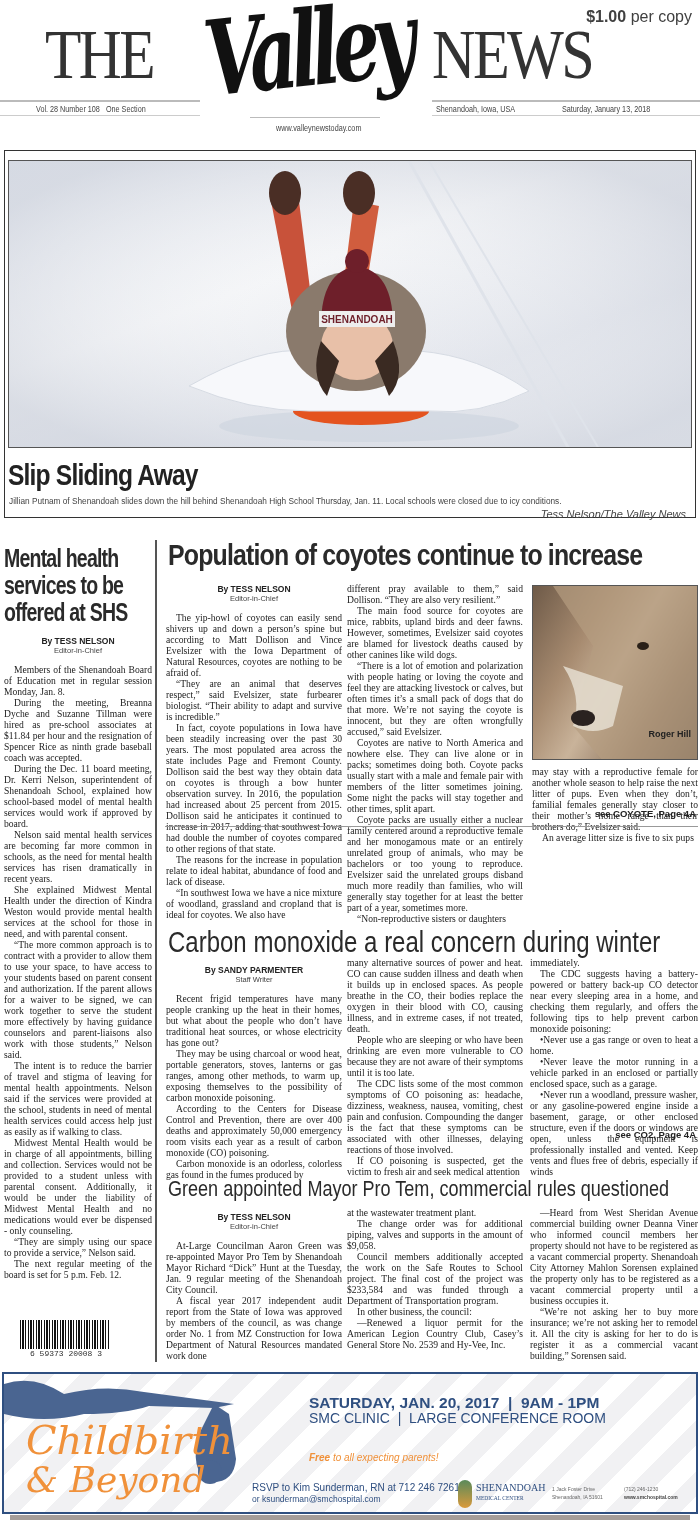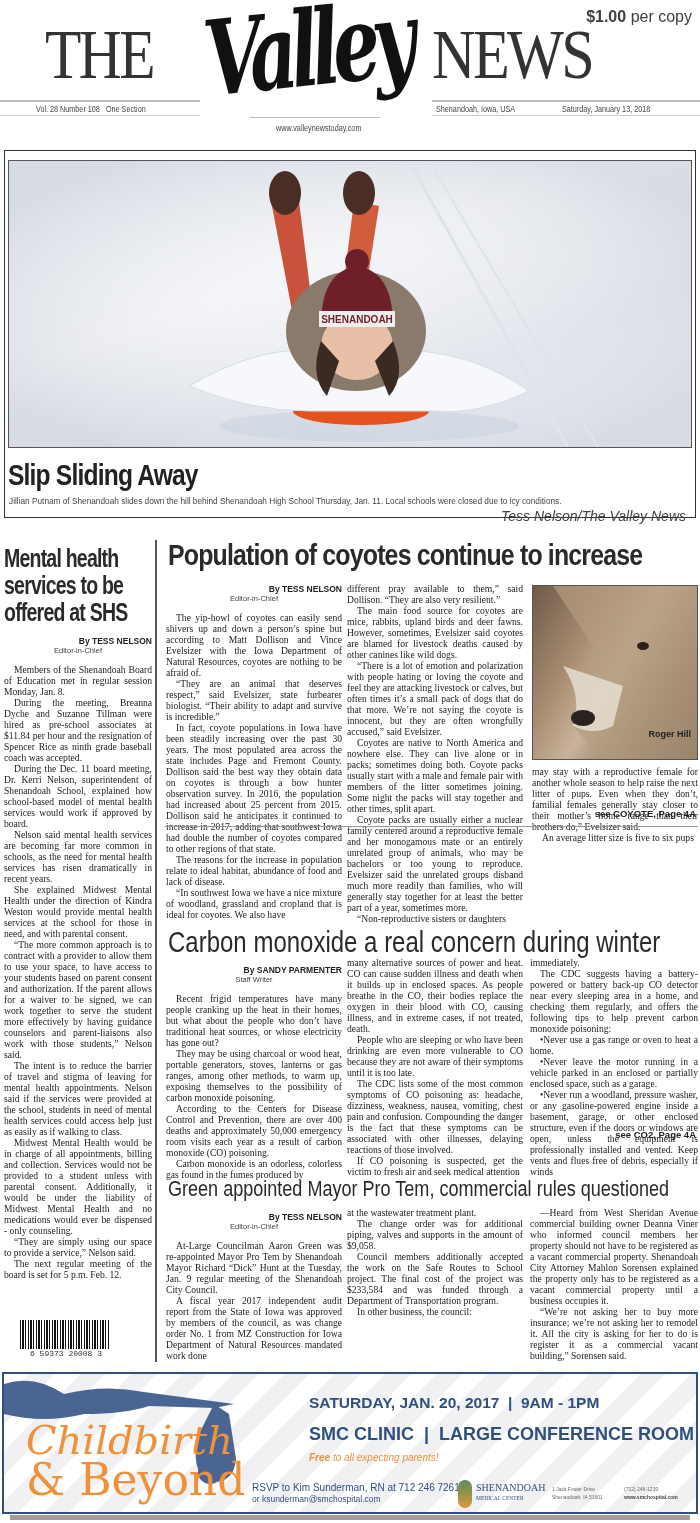--- a/index.html
+++ b/index.html
@@ -11,24 +11,24 @@
 .price b{font-weight:bold}
 .mast-the{left:45px;top:20px;font-size:70px;line-height:70px;font-family:"Liberation Serif",serif;color:#333;letter-spacing:-3px;transform:scaleX(0.85);transform-origin:left}
 .mast-news{left:432px;top:20px;font-size:70px;line-height:70px;font-family:"Liberation Serif",serif;color:#333;letter-spacing:-3px;transform:scaleX(0.86);transform-origin:left}
 .mast-valley{left:205px;top:5px;font-size:104px;line-height:110px;font-family:"DejaVu Serif",serif;font-style:italic;font-weight:bold;color:#111;letter-spacing:-10px;transform:rotate(-6deg) scaleX(0.72);transform-origin:left}
 .rule{height:2px;background:#bbb}
 .meta{font-size:8.5px;color:#444;font-family:"Liberation Sans",sans-serif;transform:scaleX(0.85);transform-origin:left}
 .photo-frame{left:4px;top:150px;width:692px;height:368px;border:1.5px solid #333}
 .photo{left:8px;top:160px;width:684px;height:288px;border:1px solid #555;background:linear-gradient(160deg,#e9ecf2 0%,#f5f6f8 40%,#e2e5ec 70%,#eef0f4 100%);overflow:hidden}
 .photo-title{left:8px;top:458px;font-size:30px;font-weight:bold;font-family:"Liberation Sans",sans-serif;color:#222;letter-spacing:-1px;transform:scaleX(0.82);transform-origin:left}
 .photo-cap{left:9px;top:496px;font-size:9.2px;color:#444;font-family:"Liberation Sans",sans-serif;white-space:nowrap;transform:scaleX(0.9);transform-origin:left}
-.photo-credit{right:14px;top:508px;font-size:14px;font-style:italic;color:#444;font-family:"Liberation Sans",sans-serif}
+.photo-credit{right:14px;top:508px;font-size:11px;font-style:italic;color:#444;font-family:"Liberation Sans",sans-serif}
 .body-text{font-size:9.6px;line-height:11px;text-align:justify;color:#222;font-family:"Liberation Serif",serif}
 .body-text p{text-indent:10px}
-.byline{text-align:right;font-family:"Liberation Sans",sans-serif;font-size:8.5px;font-weight:bold;color:#222}
+.byline{text-align:center;font-family:"Liberation Sans",sans-serif;font-size:8.5px;font-weight:bold;color:#222}
 .byrole{text-align:center;font-family:"Liberation Sans",sans-serif;font-size:7.5px;color:#444;margin-bottom:9px}
 .vrule{width:2px;background:#555}
 .hl-big{font-family:"Liberation Sans",sans-serif;font-weight:bold;color:#2a2a2a;letter-spacing:-1px;transform-origin:left}
 .hl-thin{font-family:"Liberation Sans",sans-serif;color:#2a2a2a;transform-origin:left}
 .see{font-family:"Liberation Sans",sans-serif;font-size:9.5px;font-weight:bold;text-align:right;color:#222}
 .ad{left:2px;top:1372px;width:696px;height:142px;border:2px solid #2f4f80;background:repeating-linear-gradient(135deg,#fff 0 18px,#f1f1f3 18px 36px);overflow:hidden}
 .ad-bar{left:10px;top:1515px;width:680px;height:5px;background:#a59d99}
 </style>
 </head>
 <body>
@@ -179,36 +179,37 @@
   <div class="body-text">
     <p>At-Large Councilman Aaron Green was re-appointed Mayor Pro Tem by Shenandoah Mayor Richard “Dick” Hunt at the Tuesday, Jan. 9 regular meeting of the Shenandoah City Council.</p>
     <p>A fiscal year 2017 independent audit report from the State of Iowa was approved by members of the council, as was change order No. 1 from MZ Construction for Iowa Department of Natural Resources mandated work done</p>
   </div>
 </div>
 <div class="abs body-text" style="left:347px;top:1207px;width:176px">
   <p style="text-indent:0">at the wastewater treatment plant.</p>
   <p>The change order was for additional piping, valves and supports in the amount of $9,058.</p>
   <p>Council members additionally accepted the work on the Safe Routes to School project. The final cost of the project was $233,584 and was funded through a Department of Transportation program.</p>
   <p>In other business, the council:</p>
+  <p>—Renewed a liquor permit for the American Legion Country Club, Casey’s General Store No. 2539 and Hy-Vee, Inc.</p>
 </div>
 <div class="abs body-text" style="left:530px;top:1207px;width:168px">
   <p>—Heard from West Sheridan Avenue commercial building owner Deanna Viner who informed council members her property should not have to be registered as a vacant commercial property. Shenandoah City Attorney Mahlon Sorensen explained the property only has to be registered as a vacant commercial property until a business occupies it.</p>
   <p>“We’re not asking her to buy more insurance; we’re not asking her to remodel it. All the city is asking for her to do is register it as a commercial vacant building,” Sorensen said.</p>
 </div>
 
 <div class="abs ad">
   <svg class="abs" style="left:0;top:0" width="260" height="140" viewBox="0 0 260 140">
     <path d="M0 10 Q30 0 60 20 Q100 10 140 18 L230 30 L210 34 L145 32 Q120 40 80 40 Q40 50 0 40 Z" fill="#4a6591"></path>
     <path d="M210 30 L195 60 Q185 95 205 108 Q230 110 232 85 L225 40 Z" fill="#4a6591"></path>
     <circle cx="206" cy="98" r="12" fill="#4a6591"></circle>
   </svg>
   <div class="abs" style="left:22px;top:48px;font-size:40px;line-height:36px;color:#f0913a;font-family:'DejaVu Serif',serif;font-style:italic">Childbirth</div>
-  <div class="abs" style="left:22px;top:88px;font-size:44px;line-height:36px;color:#f0913a;font-family:'DejaVu Serif',serif;">&amp; Beyond</div>
+  <div class="abs" style="left:22px;top:88px;font-size:36px;line-height:36px;color:#f0913a;font-family:'DejaVu Serif',serif;font-style:italic">&amp; Beyond</div>
   <div class="abs sans" style="left:305px;top:20px;font-size:15.5px;font-weight:bold;color:#2f4f80;white-space:pre">SATURDAY, JAN. 20, 2017  |  9AM - 1PM</div>
-  <div class="abs sans" style="left:305px;top:50px;font-size:18px;font-weight:bold;color:#2f4f80;white-space:pre">SMC CLINIC  |  LARGE CONFERENCE ROOM</div>
+  <div class="abs sans" style="left:305px;top:36px;font-size:14px;font-weight:normal;color:#2f4f80;white-space:pre">SMC CLINIC  |  LARGE CONFERENCE ROOM</div>
   <div class="abs sans" style="left:305px;top:78px;font-size:10px;font-style:italic;color:#f0913a"><b>Free</b> <span>to all expecting parents!</span></div>
   <div class="abs sans" style="left:248px;top:108px;font-size:10px;color:#2f4f80">RSVP to Kim Sunderman, RN at 712 246 7261</div>
   <div class="abs sans" style="left:248px;top:120px;font-size:8.5px;color:#2f4f80">or ksunderman@smchospital.com</div>
   <div class="abs" style="left:454px;top:106px;width:14px;height:28px;border-radius:7px;background:linear-gradient(#5a8a5a,#d99a3c)"></div>
   <div class="abs" style="left:472px;top:108px;font-size:10px;color:#2f4f80;font-family:'Liberation Serif',serif">SHENANDOAH</div>
   <div class="abs" style="left:472px;top:121px;font-size:5.5px;color:#2f4f80;font-family:'Liberation Serif',serif">MEDICAL CENTER</div>
   <div class="abs sans" style="left:548px;top:112px;font-size:5px;color:#666">1 Jack Foster Drive</div>
   <div class="abs sans" style="left:548px;top:120px;font-size:5px;color:#666">Shenandoah, IA 51601</div>
   <div class="abs sans" style="left:620px;top:112px;font-size:5px;color:#666">(712) 246-1230</div>
   <div class="abs sans" style="left:620px;top:120px;font-size:5px;color:#444;font-weight:bold">www.smchospital.com</div>

